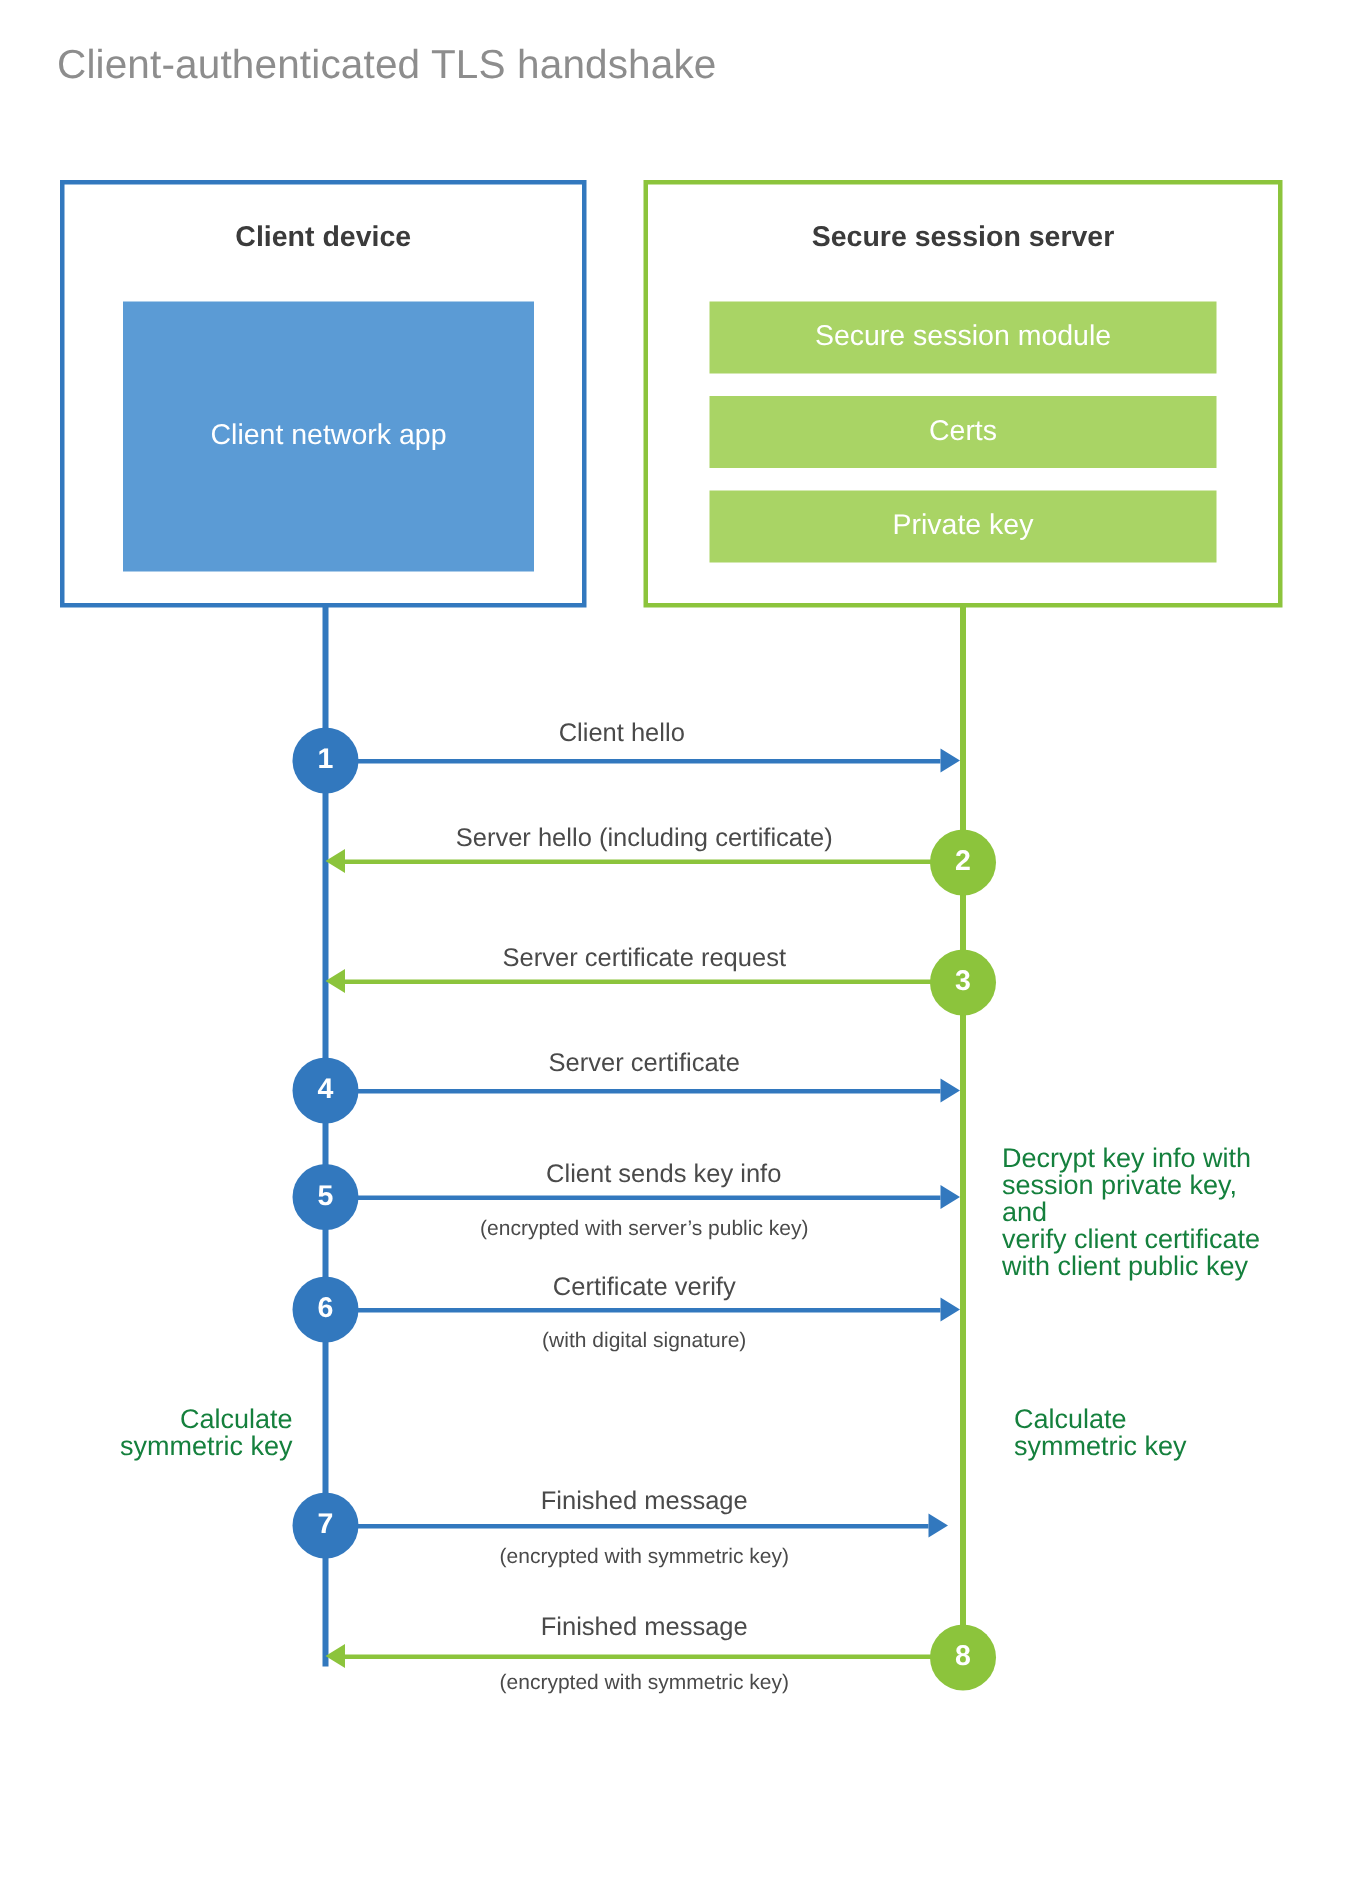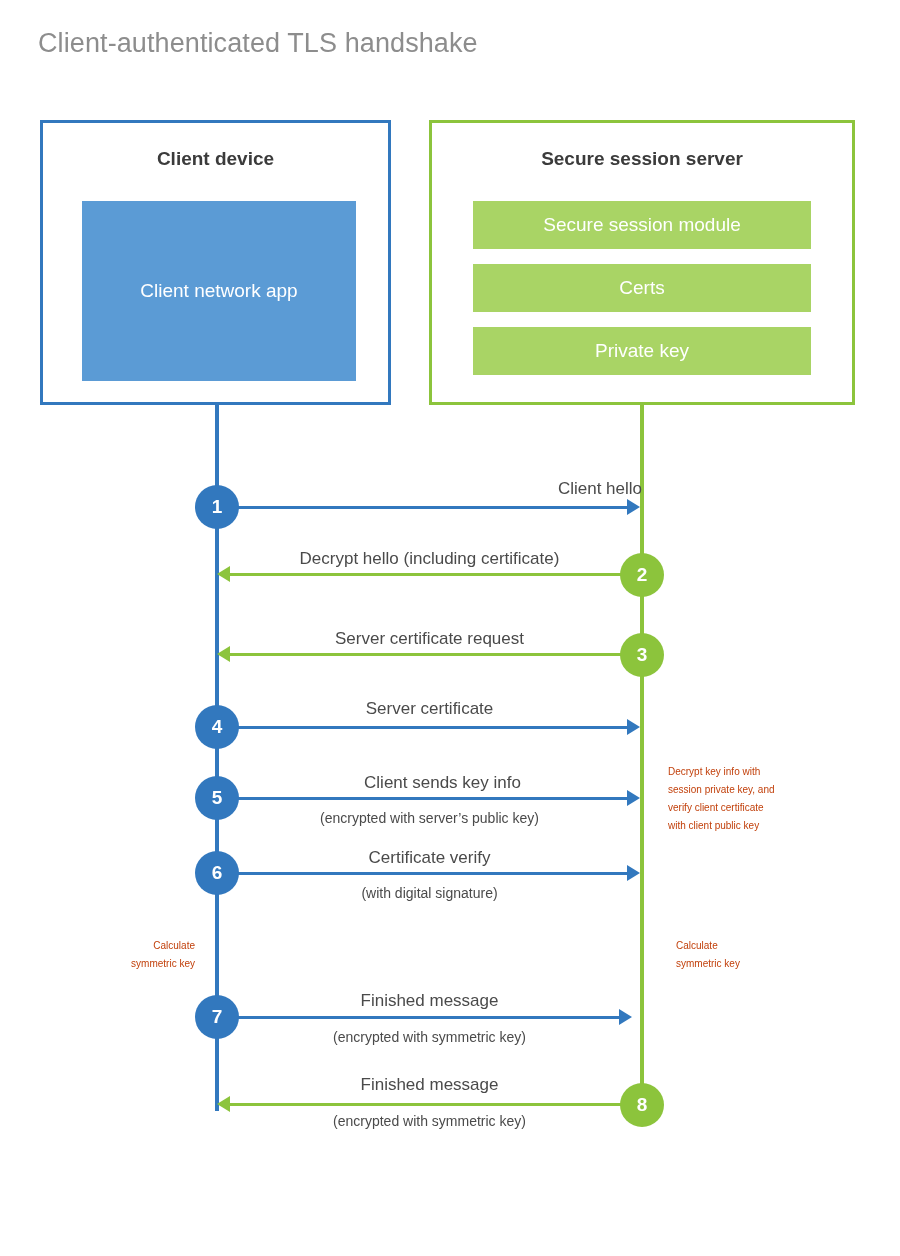--- a/index.html
+++ b/index.html
@@ -162,23 +162,23 @@
     position: absolute;
     text-align: center;
     font-size: 14px;
     color: #4a4a4a;
     white-space: nowrap;
   }
 
   
   .side-note {
     position: absolute;
-    font-size: 10px;
+    font-size: 18px;
     line-height: 18px;
-    color: #c2410c;
+    color: #15803d;
   }
   .side-note.left-of-line {
     text-align: right;
   }
   .side-note.right-of-line {
     text-align: left;
   }
 </style>
 </head>
 <body>
@@ -195,26 +195,26 @@
   </div>
 
   <div class="endpoint-box client">
     <div class="box-title">Client device</div>
     <div class="client-app">Client network app</div>
   </div>
 
   <div class="lifeline client"></div>
   <div class="lifeline server"></div>
 
-  <div class="msg-label" style="left:217px; right:auto; width:425px; top:479px;text-align:right;">Client hello</div>
+  <div class="msg-label" style="left:202px; right:auto; width:425px; top:479px;">Client hello</div>
   <div class="msg-line blue" style="left:217px; top:506px; width:410px;"></div>
   <div class="msg-head right blue" style="left:627px; top:499px;"></div>
   <div class="step-circle blue" style="left:195px; top:485px;">1</div>
 
-  <div class="msg-label" style="left:217px; width:425px; top:549px;">Decrypt hello (including certificate)</div>
+  <div class="msg-label" style="left:217px; width:425px; top:549px;">Server hello (including certificate)</div>
   <div class="msg-line green" style="left:230px; top:573px; width:412px;"></div>
   <div class="msg-head left green" style="left:217px; top:566px;"></div>
   <div class="step-circle green" style="left:620px; top:553px;">2</div>
 
   <div class="msg-label" style="left:217px; width:425px; top:629px;">Server certificate request</div>
   <div class="msg-line green" style="left:230px; top:653px; width:412px;"></div>
   <div class="msg-head left green" style="left:217px; top:646px;"></div>
   <div class="step-circle green" style="left:620px; top:633px;">3</div>
 
   <div class="msg-label" style="left:217px; width:425px; top:699px;">Server certificate</div>

